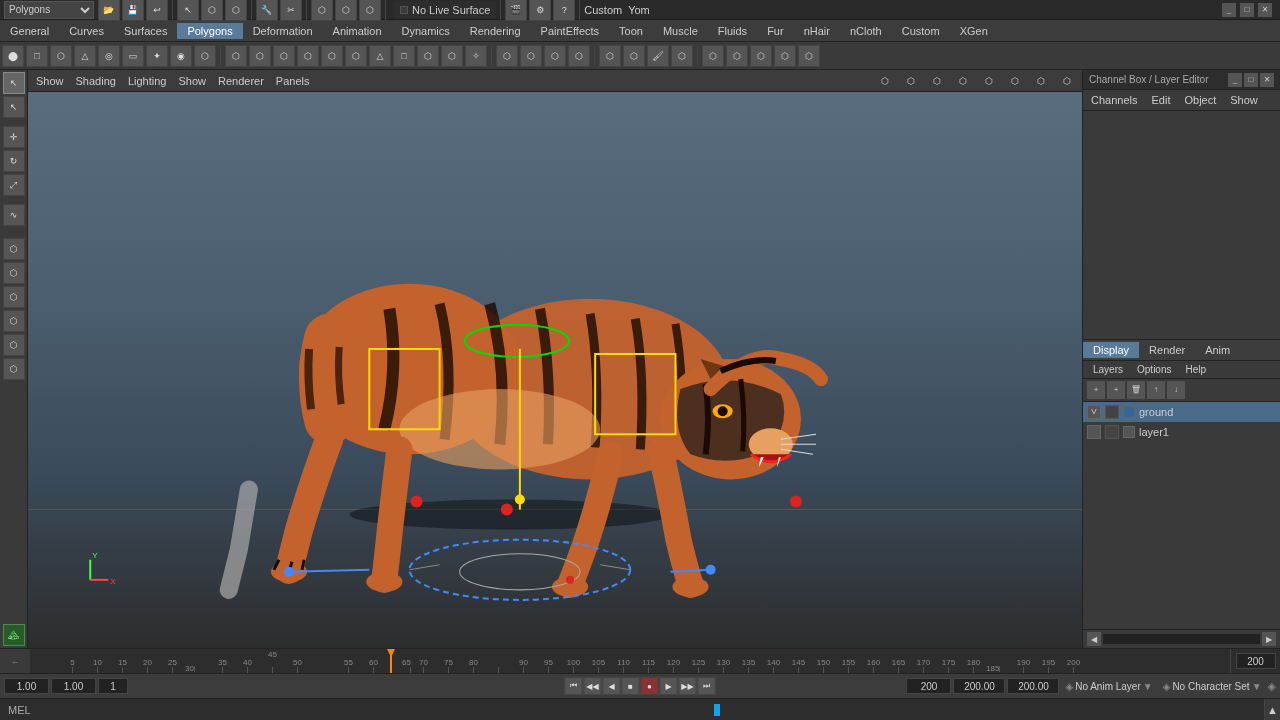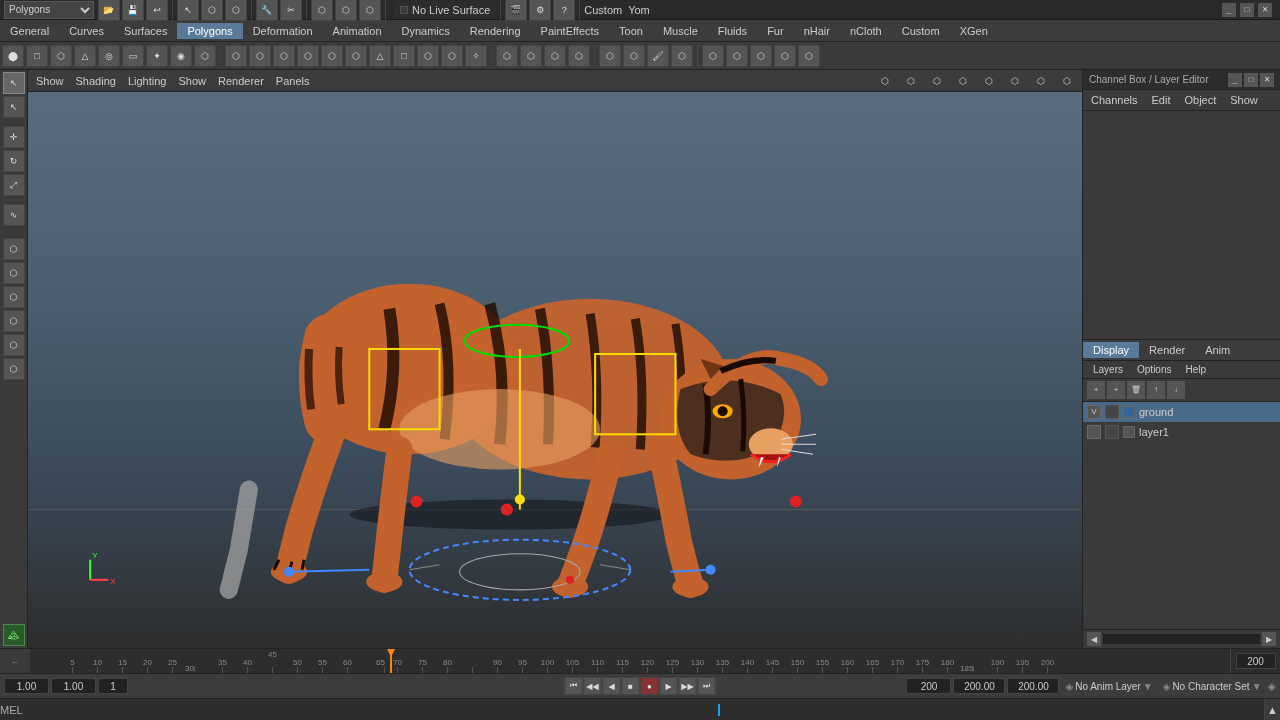--- a/index.html
+++ b/index.html
@@ -308,24 +308,24 @@
     
     #status-bar {
       height: 22px;
       background: #2d2d2d;
       display: flex;
       align-items: center;
       border-top: 1px solid #222;
     }
     #status-left {
       width: 720px;
-      padding: 0 0;
+      padding: 0 8px;
       color: #aaa;
       font-size: 11px;
-      border-right: 2px solid #0ea5e9;
+      border-right: 6px solid #0ea5e9;
     }
     #status-right {
       flex: 1;
       padding: 0 8px;
       color: #aaa;
       font-size: 11px;
     }
 
     .frame-field {
       width: 45px;
@@ -750,21 +750,21 @@
           <div class="tick-line" style="width: 1px; height: 6px; background: rgb(85, 85, 85);"></div>
         </div>
         <div class="tick" style="display: flex; flex-direction: column; align-items: center; width: 25px; gap: 8px;">
           <span class="tick-label" style="font-size: 8px; color: rgb(136, 136, 136); display: block;">45</span>
           <div class="tick-line" style="width: 1px; height: 6px; background: rgb(85, 85, 85);"></div>
         </div>
         <div class="tick" style="display: flex; flex-direction: column; align-items: center; width: 25px;">
           <span class="tick-label" style="font-size: 8px; color: rgb(136, 136, 136); display: block;">50</span>
           <div class="tick-line" style="width: 1px; height: 6px; background: rgb(85, 85, 85);"></div>
         </div>
-        <div class="tick" style="display: flex; flex-direction: column; align-items: center; width: 25px;">
+        <div class="tick" style="display: flex; flex-direction: column; align-items: center; width: 25px; margin-left: 26px;">
           <span class="tick-label" style="font-size: 8px; color: rgb(136, 136, 136); display: block;">55</span>
           <div class="tick-line" style="width: 1px; height: 6px; background: rgb(85, 85, 85);"></div>
         </div>
         <div class="tick" style="display: flex; flex-direction: column; align-items: center; width: 25px;">
           <span class="tick-label" style="font-size: 8px; color: rgb(136, 136, 136); display: block;">60</span>
           <div class="tick-line" style="width: 1px; height: 6px; background: rgb(85, 85, 85);"></div>
         </div>
         <div class="tick" style="display: flex; flex-direction: column; align-items: flex-end; width: 25px;">
           <span class="tick-label" style="font-size: 8px; color: rgb(136, 136, 136); display: block;">65</span>
           <div class="tick-line" style="width: 1px; height: 6px; background: rgb(85, 85, 85);"></div>

